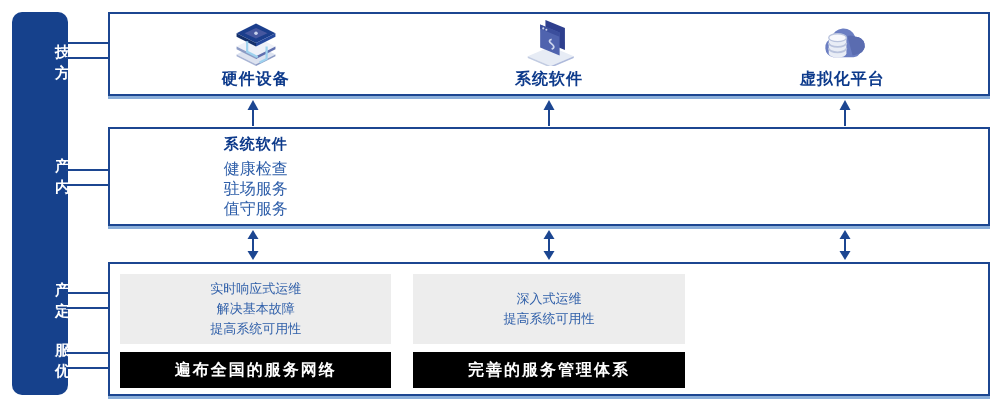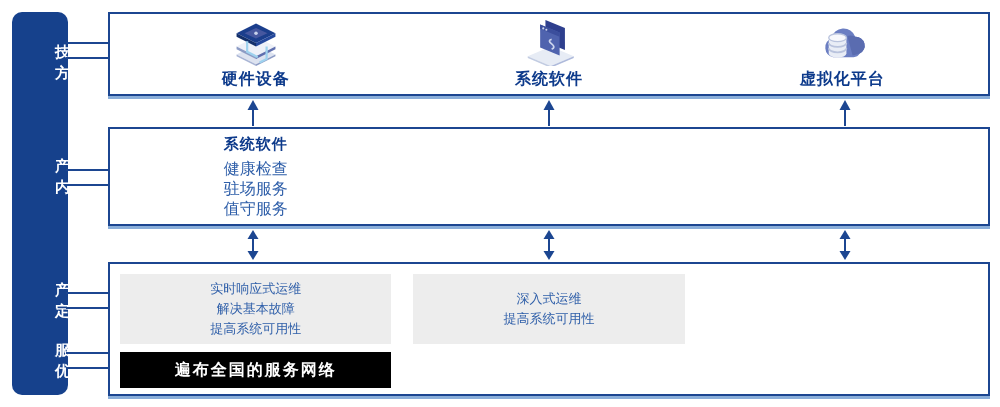--- a/index.html
+++ b/index.html
@@ -178,16 +178,17 @@
         <div class="gray-line">解决基本故障</div>
         <div class="gray-line">提高系统可用性</div>
       </div>
       <div class="blue-bar">遍布全国的服务网络</div>
     </div>
     <div class="pos-col">
       <div class="gray-box">
         <div class="gray-line">深入式运维</div>
         <div class="gray-line">提高系统可用性</div>
       </div>
+      <div class="blue-bar">完善的服务管理体系</div>
     </div>
   </section>
 
 </div>
 
 </body></html>

